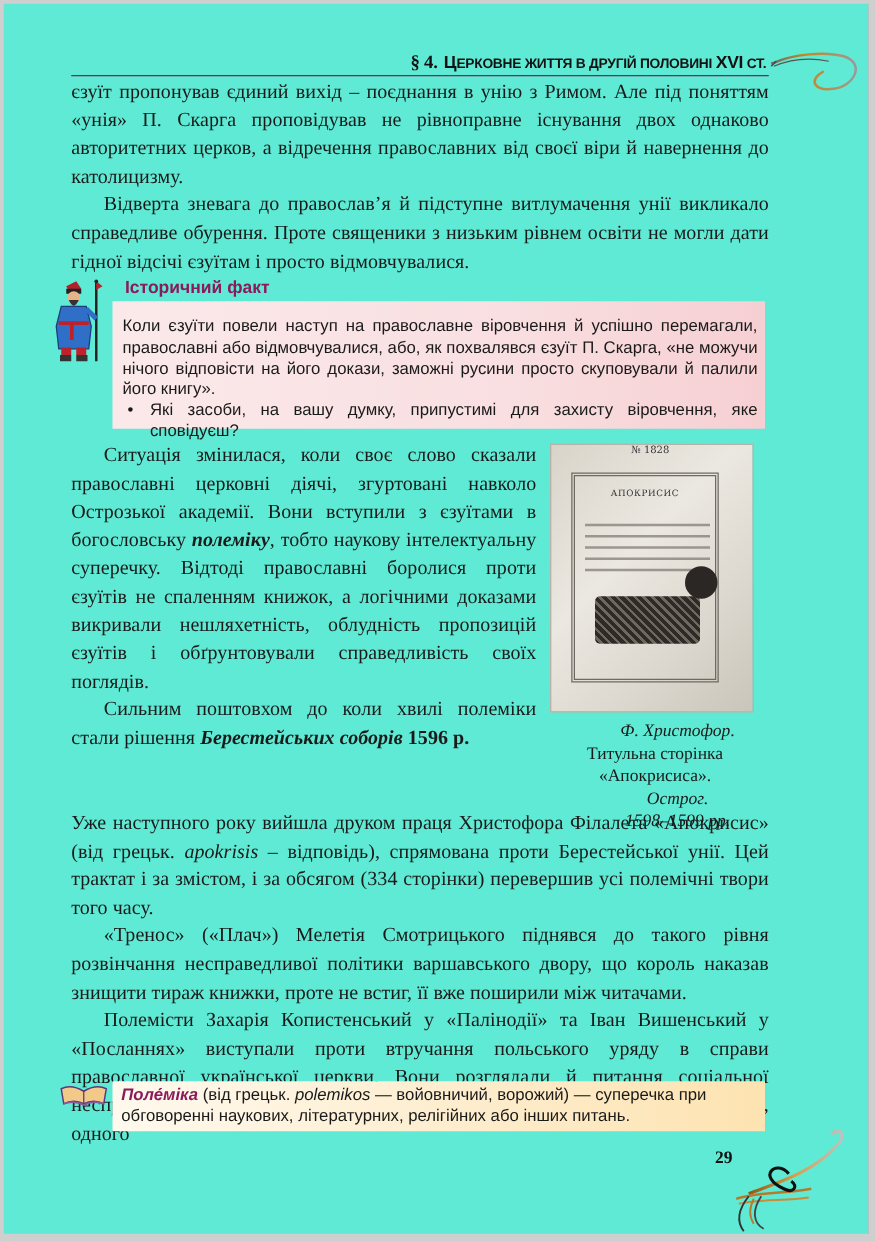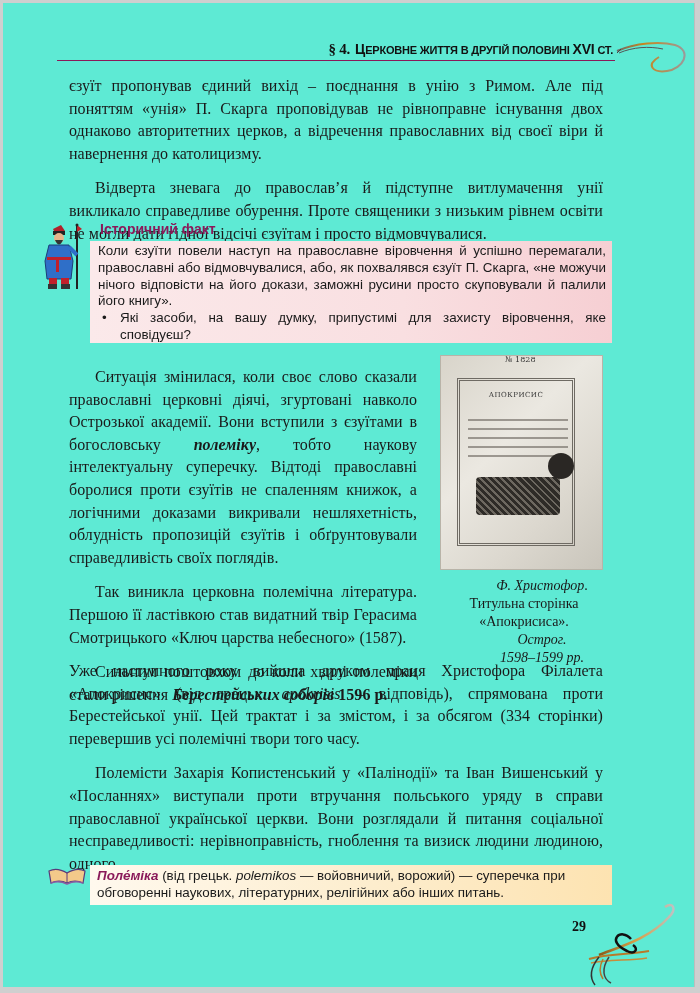--- a/index.html
+++ b/index.html
@@ -25,33 +25,33 @@
     .running-head .title .cap { font-size: 14px; }
     .flourish-top { position: absolute; left: 612px; top: 28px; width: 80px; height: 50px; }
 
     
     .txt {
       font-family: "Liberation Serif", serif; font-size: 16px; line-height: 22.6px;
       color: #1a1a1a; text-align: justify; letter-spacing: 0.05px;
     }
     .block { position: absolute; }
     .ind { text-indent: 26px; }
-    .txt p { margin: 12px; }
+    .txt p { margin: 0; }
 
     
     .fact-title {
       position: absolute; left: 97px; top: 218px;
       font-family: "Liberation Sans", sans-serif; font-weight: bold; font-size: 14px; color: #8a1a5a;
     }
     .fact-box {
       position: absolute; left: 87px; top: 238px; width: 522px; height: 102px;
       background: linear-gradient(90deg, #fbe9ea 0%, #f9dfe1 60%, #f6cfd3 100%);
     }
     .fact-box .inner {
-      position: absolute; left: 8px; top: 2px; width: 508px;
+      position: absolute; left: 8px; top: 12px; width: 508px;
       font-family: "Liberation Sans", sans-serif; font-size: 13.4px; line-height: 16.8px; color: #1a1a1a;
       text-align: justify;
     }
     .fact-box .q { display: flex; margin-top: 0px; }
     .fact-box .bullet { width: 22px; flex: 0 0 22px; padding-left: 4px; }
     .cossack { position: absolute; left: 38px; top: 218px; width: 45px; height: 70px; }
 
     
     .figure-img {
       position: absolute; left: 437px; top: 352px; width: 163px; height: 215px;
@@ -157,21 +157,20 @@
       <p>Коли єзуїти повели наступ на православне віровчення й успішно перемагали, православні або відмовчувалися, або, як похвалявся єзуїт П. Скарга, «не можучи нічого відповісти на його докази, заможні русини просто скуповували й палили його книгу».</p>
       <div class="q">
         <span class="bullet">•</span>
         <span>Які засоби, на вашу думку, припустимі для захисту віровчення, яке сповідуєш?</span>
       </div>
     </div>
   </div>
 
   <div class="block txt" style="left:54px; top:351px; width:372px;">
     <p class="ind"><span>Ситуація змінилася, коли своє слово сказали православні церковні діячі, згуртовані навколо Острозької академії. Вони вступили з єзуїтами в богословську </span><b><i>полеміку</i></b><span>, тобто наукову інтелектуальну суперечку. Відтоді православні боролися проти єзуїтів не спаленням книжок, а логічними доказами викривали нешляхетність, облудність пропозицій єзуїтів і обґрунтовували справедливість своїх поглядів.</span></p>
-    <p class="ind">Так виникла церковна полемічна література. Першою її ластівкою став видатний твір Герасима Смотрицького «Ключ царства небесного» (1587).</p>
     <p class="ind"><span>Сильним поштовхом до коли хвилі полеміки стали рішення </span><b><i>Берестейських соборів</i><span> 1596 р.</span></b></p>
   </div>
 
   <div class="figure-img">
     <div class="num">№ 1828</div>
     <div class="frame">
       <div class="ttl">АПОКРИСИС</div>
       <div class="lines">
           <div></div>
           <div></div>
@@ -182,20 +181,21 @@
       <div class="ornament"></div>
       <div class="seal"></div>
     </div>
   </div>
   <div class="caption">
     <i>Ф. Христофор</i><span>. Титульна сторінка «Апокрисиса». </span><i>Острог.</i><br><i>1598–1599 рр.</i>
   </div>
 
   <div class="block txt" style="left:54px; top:645px; width:558px;">
     <p><span>Уже наступного року вийшла друком праця Христофора Філалета «Апокрисис» (від грецьк. </span><i>apokrisis</i><span> – відповідь), спрямована проти Берестейської унії. Цей трактат і за змістом, і за обсягом (334 сторінки) перевершив усі полемічні твори того часу.</span></p>
+    <p class="ind">«Тренос» («Плач») Мелетія Смотрицького піднявся до такого рівня розвінчання несправедливої політики варшавського двору, що король наказав знищити тираж книжки, проте не встиг, її вже поширили між читачами.</p>
     <p class="ind">Полемісти Захарія Копистенський у «Палінодії» та Іван Вишенський у «Посланнях» виступали проти втручання польського уряду в справи православної української церкви. Вони розглядали й питання соціальної несправедливості: нерівноправність, гноблення та визиск людини людиною, одного</p>
   </div>
 
   <div class="def-box"></div>
   <svg class="book-icon" viewBox="0 0 40 20">
     <path d="M2 6 Q 10 2 20 8 Q 30 2 38 6 L 36 18 Q 28 14 20 18 Q 12 14 4 18 Z" fill="#f3c98a" stroke="#5a3a7a" stroke-width="1.2"></path>
     <line x1="20" y1="8" x2="20" y2="18" stroke="#5a3a7a" stroke-width="1"></line>
     <path d="M4 18 Q 12 15 20 19 Q 28 15 36 18" fill="none" stroke="#8a5aa0" stroke-width="1.4"></path>
   </svg>
   <div class="def-text">

